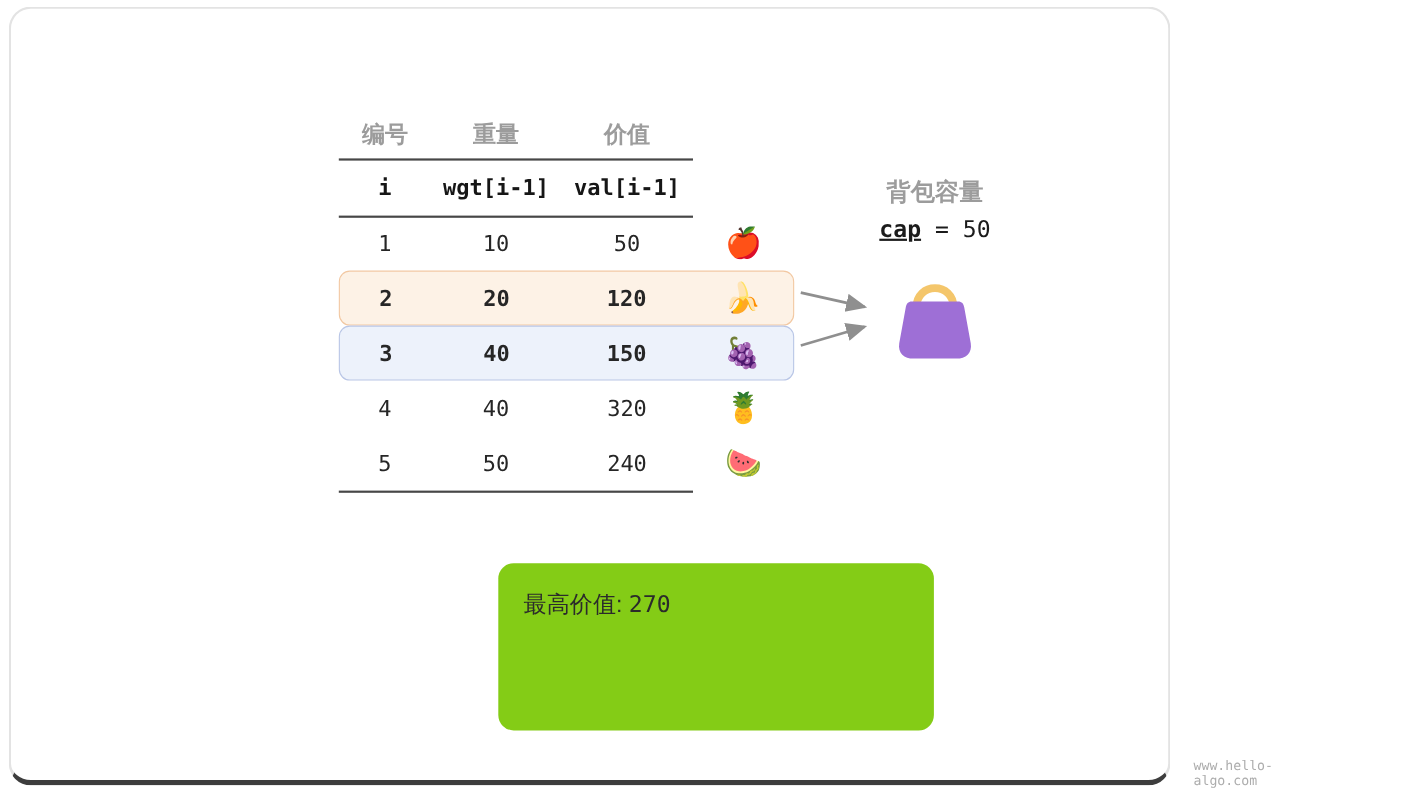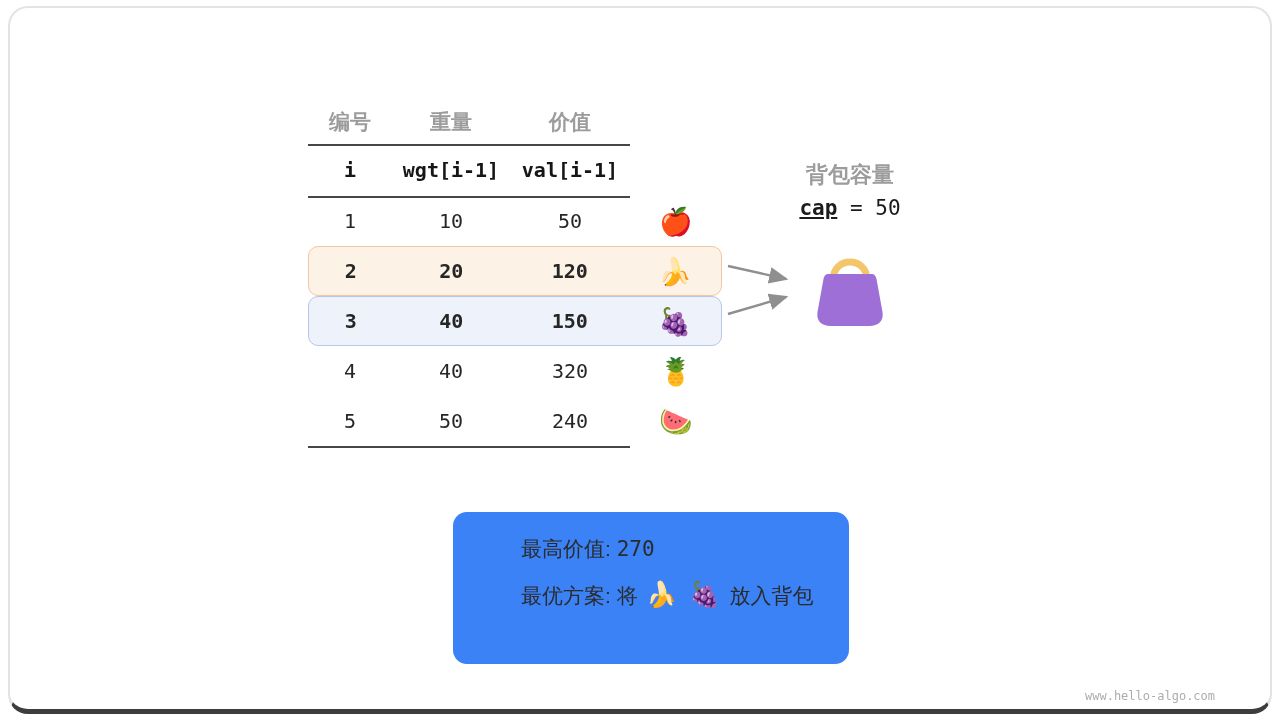--- a/index.html
+++ b/index.html
@@ -3,21 +3,21 @@
 <meta charset="utf-8">
 <style>
   html,body{margin:0;padding:0;}
   body{
     width:1280px;height:720px;position:relative;background:#ffffff;
     font-family:"Liberation Sans", sans-serif;color:#262626;overflow:hidden;
   }
   .mono{font-family:"DejaVu Sans Mono","Liberation Mono",monospace;}
 
   .card{
-    position:absolute;left:8px;top:6px;width:1264px;height:708px;
+    position:absolute;left:8px;top:6px;width:1056px;height:708px;
     box-sizing:border-box;background:#ffffff;
     border:2px solid #e3e3e3;border-bottom:5px solid #3d3d3d;border-radius:20px;
   }
 
   
   .table-wrap{position:absolute;left:298px;top:92px;width:414px;height:350px;}
   .trow{display:flex;align-items:center;height:50px;box-sizing:border-box;}
   .trow.hdr1{height:44px;}
   .trow.hdr2{height:52px;}
   .c{text-align:center;font-size:20px;}
@@ -40,21 +40,21 @@
   .knap-label{position:absolute;left:756px;top:152px;width:168px;text-align:center;
     color:#9c9c9c;font-weight:700;font-size:22px;}
   .cap-line{position:absolute;left:756px;top:188px;width:168px;text-align:center;
     font-size:21px;color:#1b1b1b;}
   .cap-line .kw{font-weight:700;text-decoration:underline;}
   .arrows{position:absolute;left:714px;top:242px;}
   .bag{position:absolute;left:797px;top:230px;}
 
   
   .result-box{position:absolute;left:443px;top:504px;width:396px;height:152px;
-    background:#3b82f6;border-radius:14px;box-sizing:border-box;padding-left:45px;}
+    background:#84cc16;border-radius:14px;box-sizing:border-box;}
   .rb-line{font-size:21px;color:#2b2b2b;line-height:28px;}
   .rb-line1{margin:23px 0 0 23px;}
   .rb-line2{margin:17px 0 0 23px;}
   .rb-line3{margin:6px 0 0 117px;}
   .rb-line .mono{font-size:21px;}
   .rb-icon{font-size:25px;margin:0 3px;}
 
   .site{position:absolute;left:1075px;top:681px;font-size:12px;color:#adadad;}
 </style>
 </head>
@@ -132,24 +132,17 @@
   <svg class="bag" width="86" height="92" viewBox="0 0 86 92">
     <path d="M26 42 C26 18 60 18 60 42" fill="none" stroke-width="7" stroke-linecap="round" stroke="#f4c66b"></path>
     <path d="M22 36 H64 C67.5 36 69 38 69.6 41.5 L75.5 74 C77 83 71 88 62.5 88 H23.5 C15 88 9 83 10.5 74 L16.4 41.5 C17 38 18.5 36 22 36 Z" fill="#9e6fd6"></path>
   </svg>
 
   <div class="result-box">
     <div class="rb-line rb-line1">
       <span>最高价值:</span>
       <span class="mono">270</span>
     </div>
-    <div class="rb-line rb-line2">
-      <span>最优方案:</span>
-      <span>将</span>
-      <span class="rb-icon">🍌</span>
-      <span class="rb-icon">🍇</span>
-      <span>放入背包</span>
-    </div>
   </div>
 
   <div class="site mono">www.hello-algo.com</div>
 
 </div>
 
 </body></html>

